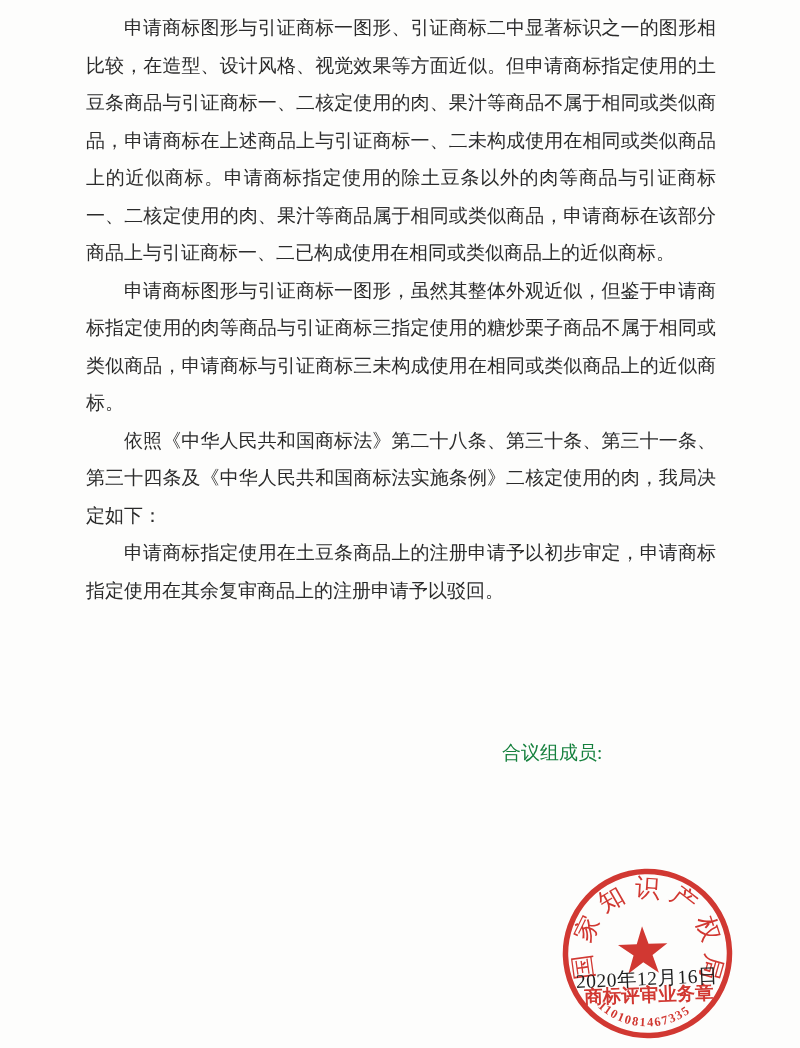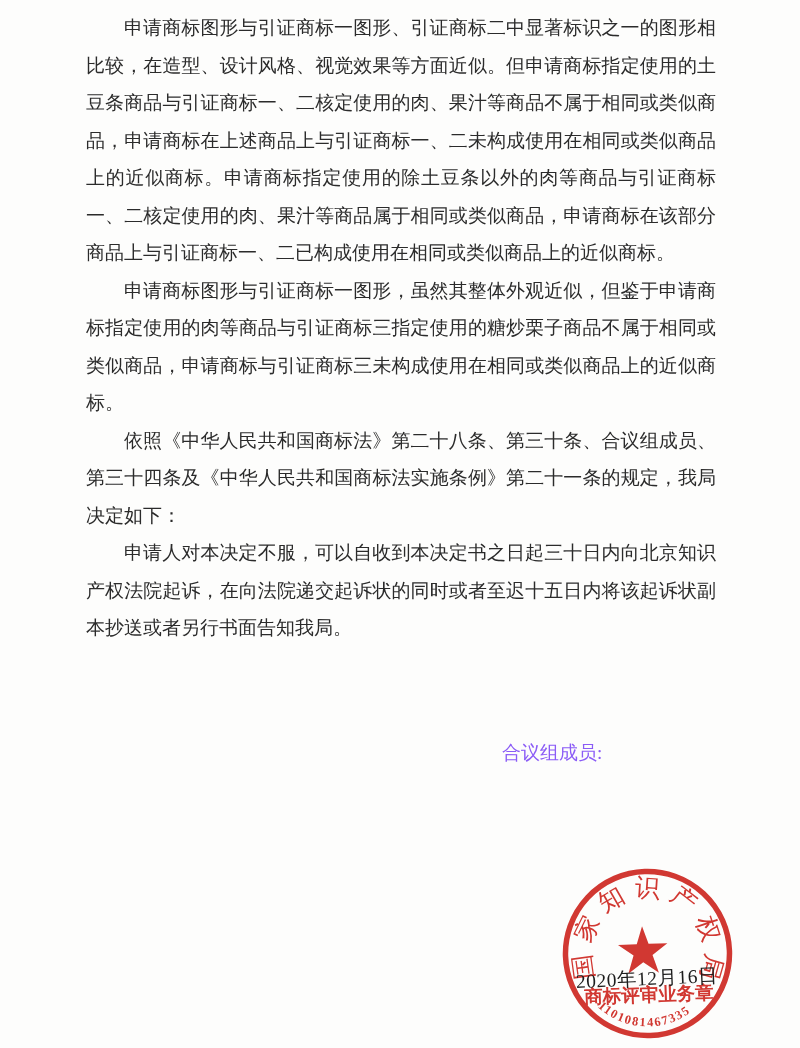--- a/index.html
+++ b/index.html
@@ -26,21 +26,21 @@
   .body-text p {
     margin: 0;
     text-indent: 2em;
     text-align: justify;
   }
   .signature {
     position: absolute;
     left: 502px; top: 738px;
     display: flex;
     align-items: flex-end;
-    color: #8b5cf6;
+    color: #15803d;
     font-size: 19px;
     line-height: 30.5px;
   }
   .signature .sig-label { white-space: nowrap; }
   .signature .sig-names { margin-left: 13px; }
   .signature .sig-name { white-space: nowrap; }
   .seal {
     position: absolute;
     left: 554px; top: 860px;
     width: 188px; height: 188px;
@@ -61,22 +61,22 @@
   }
 </style>
 </head>
 <body>
 
 <div class="page">
 
   <div class="body-text">
     <p>申请商标图形与引证商标一图形、引证商标二中显著标识之一的图形相比较，在造型、设计风格、视觉效果等方面近似。但申请商标指定使用的土豆条商品与引证商标一、二核定使用的肉、果汁等商品不属于相同或类似商品，申请商标在上述商品上与引证商标一、二未构成使用在相同或类似商品上的近似商标。申请商标指定使用的除土豆条以外的肉等商品与引证商标一、二核定使用的肉、果汁等商品属于相同或类似商品，申请商标在该部分商品上与引证商标一、二已构成使用在相同或类似商品上的近似商标。</p>
     <p>申请商标图形与引证商标一图形，虽然其整体外观近似，但鉴于申请商标指定使用的肉等商品与引证商标三指定使用的糖炒栗子商品不属于相同或类似商品，申请商标与引证商标三未构成使用在相同或类似商品上的近似商标。</p>
-    <p>依照《中华人民共和国商标法》第二十八条、第三十条、合议组成员、第三十四条及《中华人民共和国商标法实施条例》第二十一条的规定，我局决定如下：</p>
-    <p>申请人对本决定不服，可以自收到本决定书之日起三十日内向北京知识产权法院起诉，在向法院递交起诉状的同时或者至迟十五日内将该起诉状副本抄送或者另行书面告知我局。</p>
+    <p>依照《中华人民共和国商标法》第二十八条、第三十条、第三十一条、第三十四条及《中华人民共和国商标法实施条例》二核定使用的肉，我局决定如下：</p>
+    <p>申请商标指定使用在土豆条商品上的注册申请予以初步审定，申请商标指定使用在其余复审商品上的注册申请予以驳回。</p>
   </div>
 
   <div class="signature">
     <div class="sig-label">合议组成员:</div>
   </div>
 
   <svg class="seal" viewBox="0 0 188 188" xmlns="http://www.w3.org/2000/svg">
 
     <circle cx="93.5" cy="93.5" r="82" fill="none" stroke="#d0312a" stroke-width="5.5"></circle>
     <defs>

